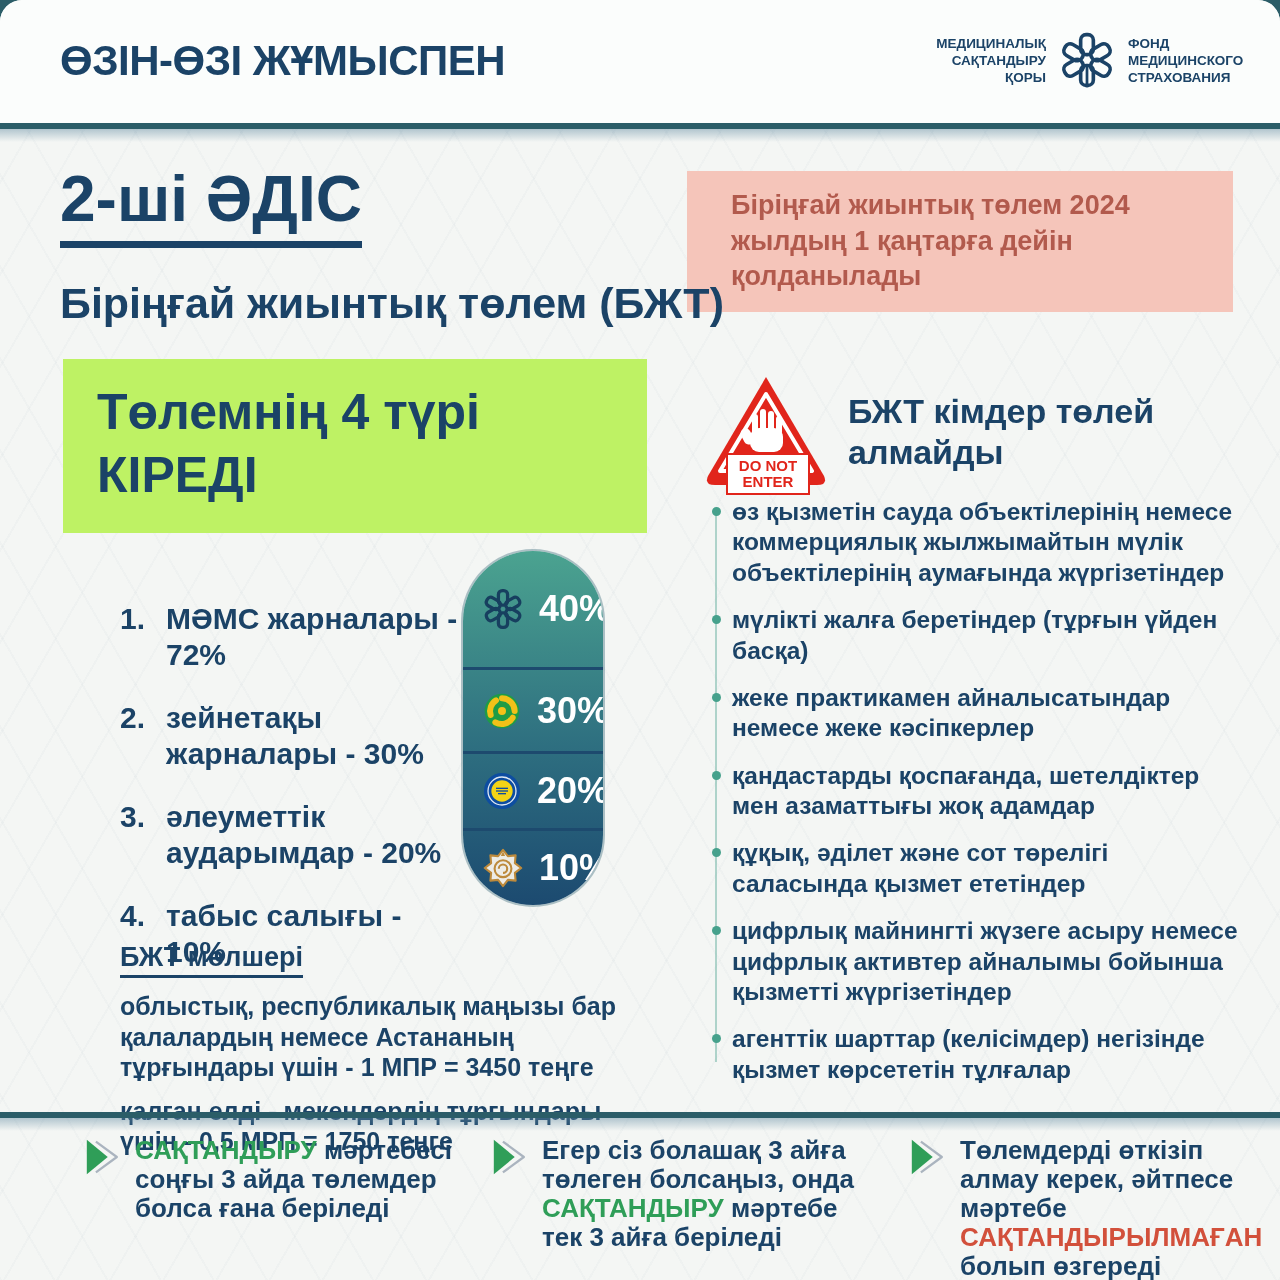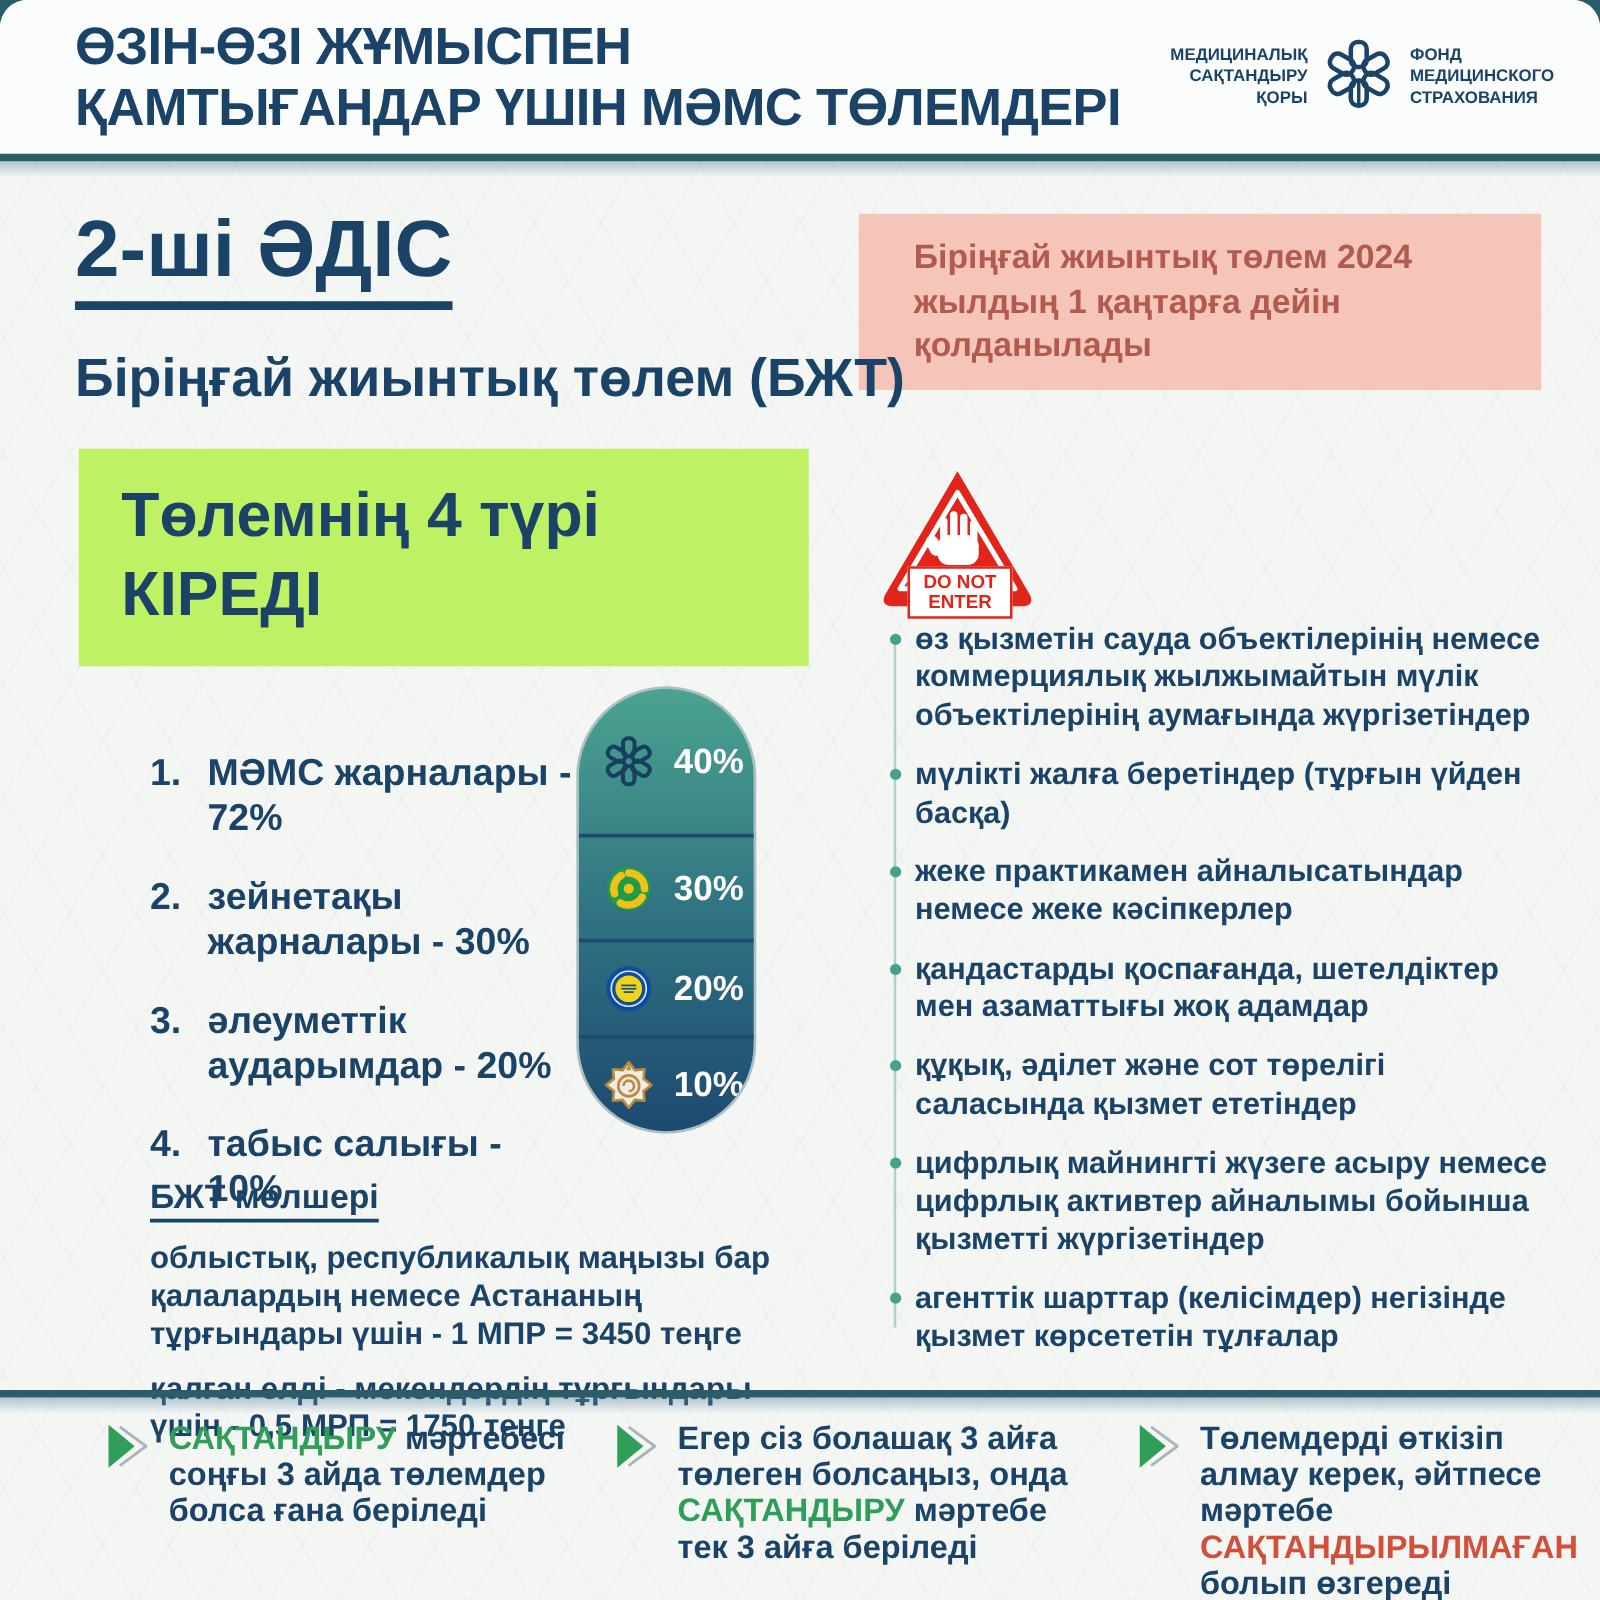--- a/index.html
+++ b/index.html
@@ -27,21 +27,21 @@
   
   .pay-list{position:absolute;left:120px;top:601px;width:345px;color:#1b4367;font-weight:bold;font-size:30px;line-height:1.2;}
   .pay-item{display:grid;grid-template-columns:46px 1fr;margin-bottom:27px;}
   
   .capsule{position:absolute;left:463px;top:551px;width:140px;height:354px;border-radius:70px;overflow:hidden;background:linear-gradient(180deg,#4ba390 0%,#2e6f80 55%,#1c4a70 100%);box-shadow:0 0 0 2px rgba(34,90,105,0.35);}
   .seg{display:flex;align-items:center;padding-left:19px;gap:15px;box-sizing:border-box;}
   .seg.s1{height:116px;}
   .seg.s2{height:84px;border-top:3px solid #1d4a6e;}
   .seg.s3{height:77px;border-top:3px solid #1d4a6e;}
   .seg.s4{height:77px;border-top:3px solid #1d4a6e;}
-  .seg .pct{color:#ffffff;font-weight:bold;font-size:28px;}
+  .seg .pct{color:#ffffff;font-weight:bold;font-size:36px;}
   .seg .ic{width:42px;height:42px;display:flex;align-items:center;justify-content:center;}
   
   .bzht{position:absolute;left:120px;top:926px;width:545px;color:#1b4367;margin-top:16px;}
   .bzht-title{font-weight:bold;font-size:27px;border-bottom:3px solid #1b4367;display:inline-block;padding-bottom:2px;}
   .bzht p{margin:13px 0 0 0;font-weight:bold;font-size:25px;line-height:1.22;}
   
   .sign{position:absolute;left:700px;top:370px;width:132px;height:132px;}
   .sign-label{position:absolute;left:26px;top:83px;width:80px;background:#ffffff;border:2px solid #e1251b;color:#e1251b;font-weight:bold;font-size:15px;line-height:1.06;text-align:center;padding:3px 0;}
   .warning-title{position:absolute;left:848px;top:391px;width:360px;color:#1b4367;font-weight:bold;font-size:34px;line-height:1.2;}
   .nopay{position:absolute;left:712px;top:497px;width:530px;}
@@ -60,21 +60,20 @@
 </style>
 </head>
 <body>
 
 <div class="page">
   <div class="pattern"></div>
 
   <div class="header">
     <div class="page-title">
       <div>ӨЗІН-ӨЗІ ЖҰМЫСПЕН</div>
-      <div>ҚАМТЫҒАНДАР ҮШІН МӘМС ТӨЛЕМДЕРІ</div>
     </div>
     <div class="logo">
       <div class="logo-text kk">МЕДИЦИНАЛЫҚ САҚТАНДЫРУ ҚОРЫ</div>
       <span>
         <svg width="58" height="64" viewBox="-32 -34 64 68">
           <g fill="none" stroke="#1b4367" stroke-width="4">
             <rect x="-7" y="-28" width="14" height="22" rx="6" transform="rotate(0)"></rect>
             <rect x="-7" y="-28" width="14" height="22" rx="6" transform="rotate(60)"></rect>
             <rect x="-7" y="-28" width="14" height="22" rx="6" transform="rotate(120)"></rect>
             <rect x="-7" y="-28" width="14" height="22" rx="6" transform="rotate(180)"></rect>
@@ -193,20 +192,21 @@
         <rect x="76" y="46" width="6" height="19" rx="3"></rect>
         <rect x="50" y="58" width="33" height="24" rx="9"></rect>
         <rect x="42" y="58" width="10" height="17" rx="5" transform="rotate(-28 47 66)"></rect>
       </g>
     </svg>
     <div class="sign-label">
       <div>DO NOT</div>
       <div>ENTER</div>
     </div>
   </div>
+  <div class="warning-title">БЖТ кімдер төлей алмайды</div>
 
   <div class="nopay">
     <div class="nopay-item">өз қызметін сауда объектілерінің немесе коммерциялық жылжымайтын мүлік объектілерінің аумағында жүргізетіндер</div>
     <div class="nopay-item">мүлікті жалға беретіндер (тұрғын үйден басқа)</div>
     <div class="nopay-item">жеке практикамен айналысатындар немесе жеке кәсіпкерлер</div>
     <div class="nopay-item">қандастарды қоспағанда, шетелдіктер мен азаматтығы жоқ адамдар</div>
     <div class="nopay-item">құқық, әділет және сот төрелігі саласында қызмет ететіндер</div>
     <div class="nopay-item">цифрлық майнингті жүзеге асыру немесе цифрлық активтер айналымы бойынша қызметті жүргізетіндер</div>
     <div class="nopay-item">агенттік шарттар (келісімдер) негізінде қызмет көрсететін тұлғалар</div>
   </div>

